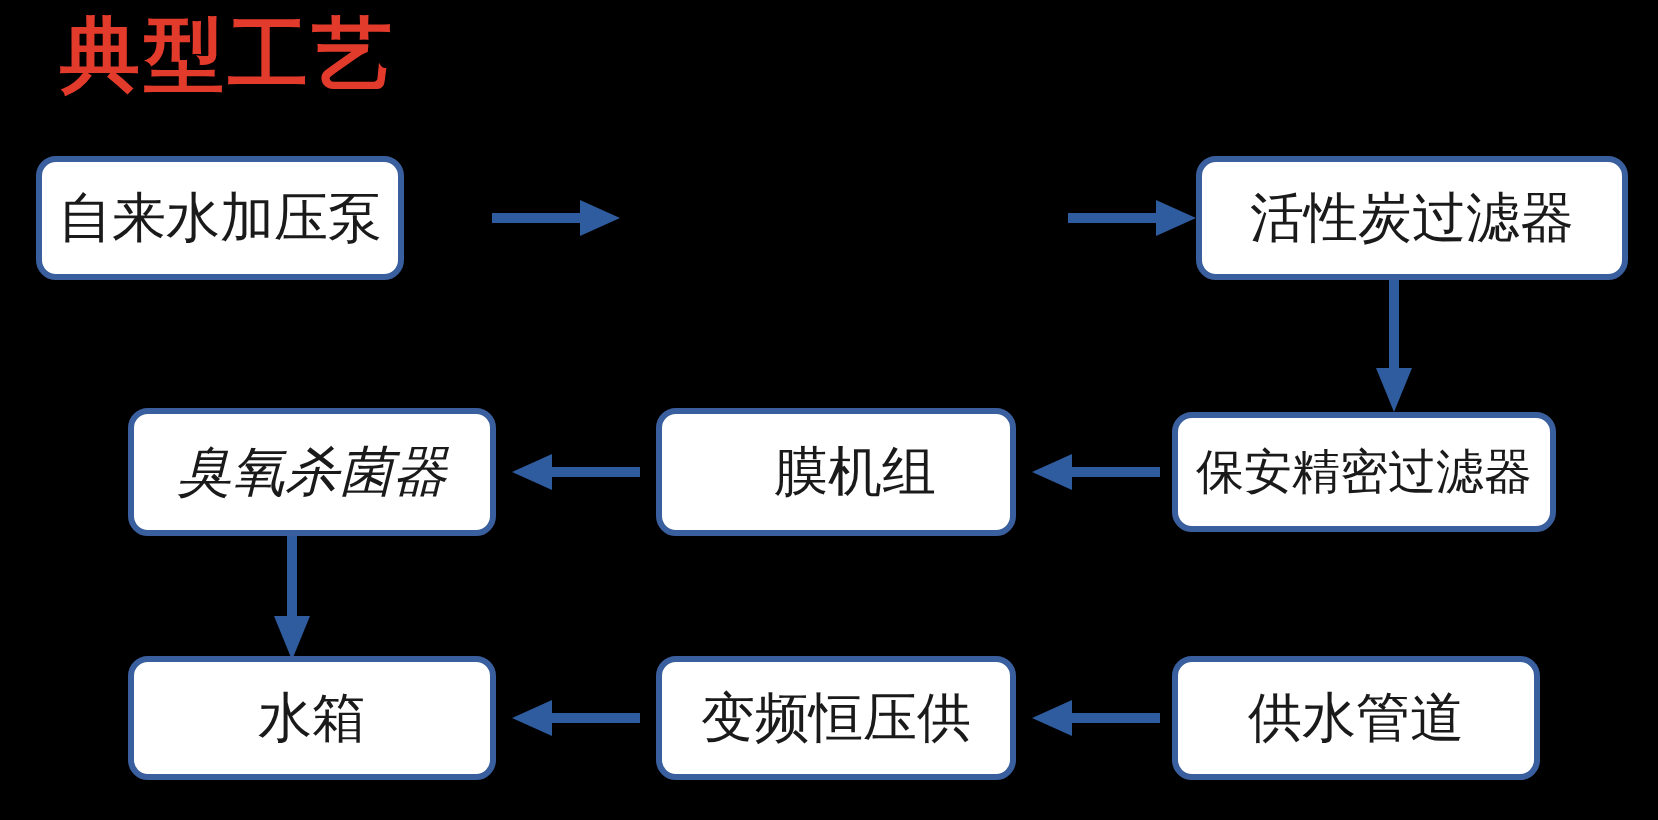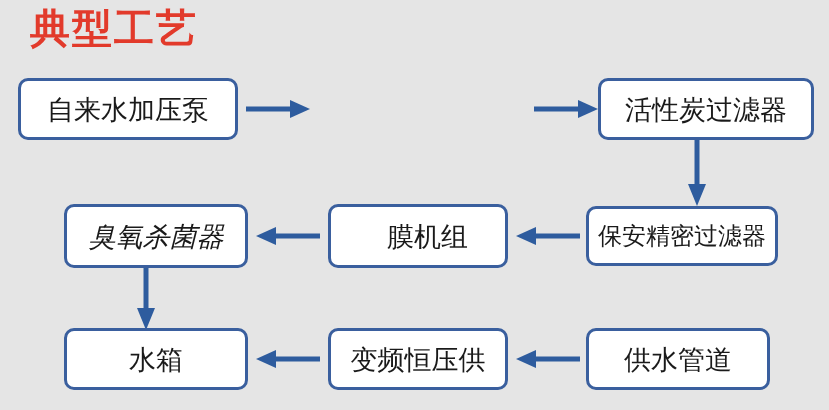--- a/index.html
+++ b/index.html
@@ -4,21 +4,21 @@
 <style>
   html, body {
     margin: 0;
     padding: 0;
     background: #ffffff;
   }
   #canvas {
     position: relative;
     width: 829px;
     height: 410px;
-    background: #e5e5e5;
+    background: #000000;
     overflow: hidden;
     font-family: "DejaVu Sans", "Liberation Sans", sans-serif;
   }
   #title {
     position: absolute;
     left: 30px;
     top: 8px;
     font-size: 40px;
     font-weight: bold;
     color: #e23a2b;
@@ -49,21 +49,21 @@
     overflow: visible;
   }
 </style>
 </head>
 <body>
 
 <div id="canvas">
 
   <div id="title">典型工艺</div>
 
-  <div class="node" style="left:18px; top:78px; width:220px; height:62px;">
+  <div class="node" style="left:18px; top:78px; width:184px; height:62px;">
     <span>自来水加压泵</span>
   </div>
 
   <div class="arrow" style="left:246px; top:98px; width:64px; height:22px;">
     <svg width="64" height="22" viewBox="0 0 64 22">
       <line x1="0" y1="11" x2="48" y2="11" stroke="#2e5c9e" stroke-width="5"></line>
       <polygon points="44,2 64,11 44,20" fill="#2e5c9e"></polygon>
     </svg>
   </div>
 

